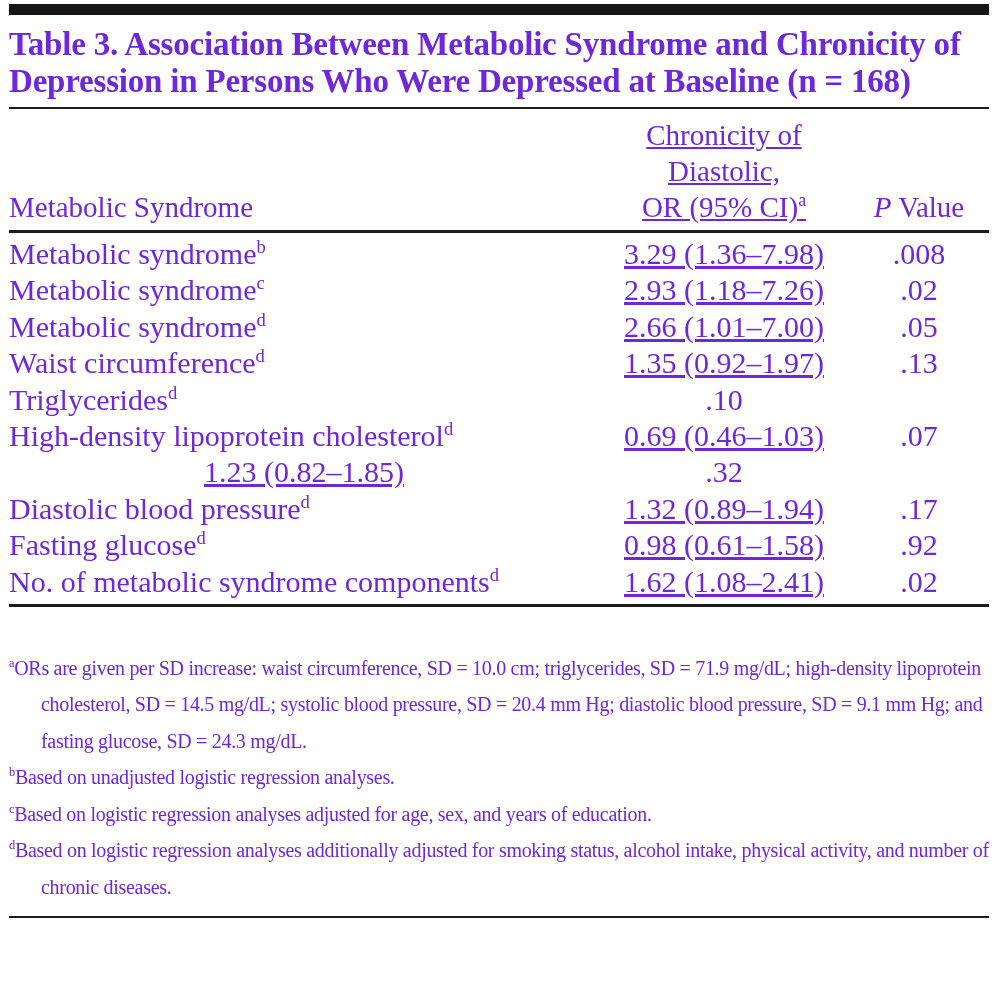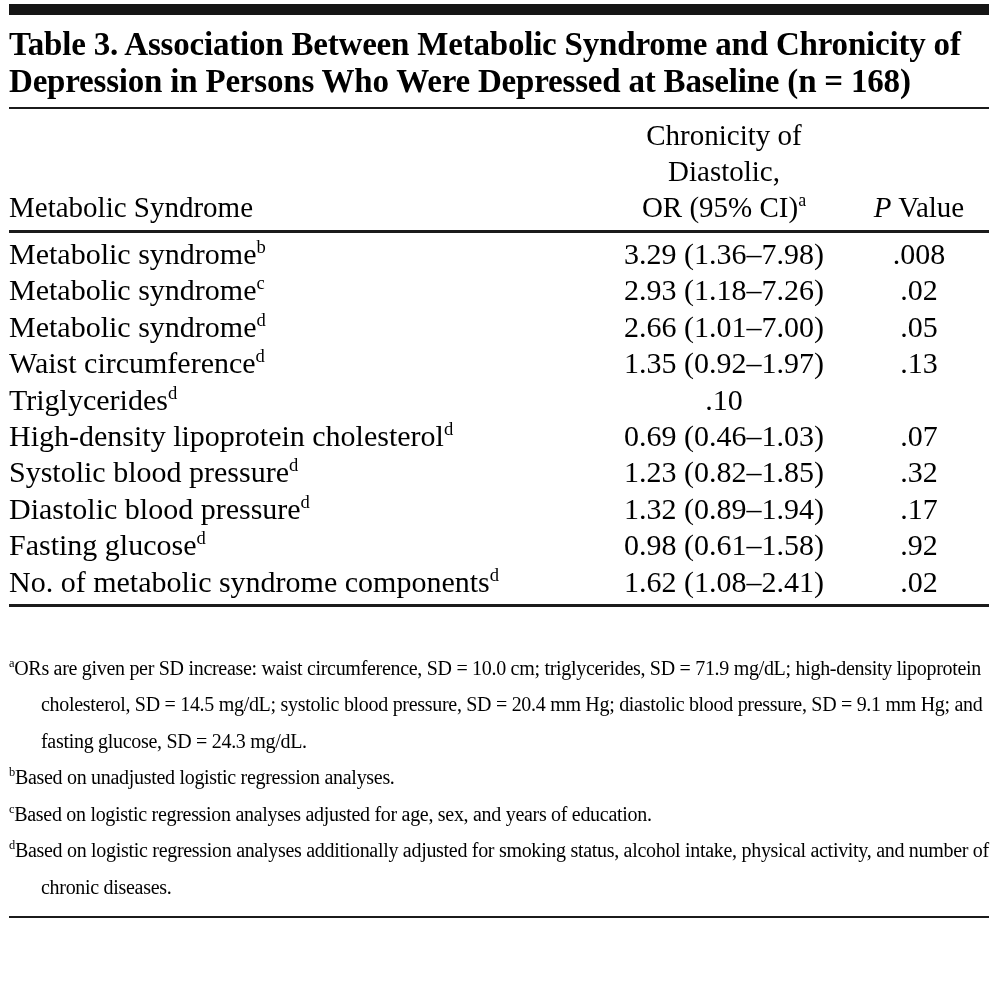--- a/index.html
+++ b/index.html
@@ -6,21 +6,21 @@
     margin: 0;
     padding: 0;
     background: #ffffff;
   }
   .page {
     width: 998px;
     height: 986px;
     box-sizing: border-box;
     padding: 4px 9px 0 9px;
     background: #ffffff;
-    color: #000000;
+    color: #6d28d9;
     font-family: "Liberation Serif", "DejaVu Serif", serif;
     overflow: hidden;
   }
   .top-bar {
     height: 11px;
     background: #151515;
     margin-bottom: 11px;
   }
   .title {
     font-size: 33px;
@@ -41,21 +41,21 @@
     display: grid;
     grid-template-columns: 1fr 250px 140px;
     column-gap: 0;
     align-items: end;
   }
   .header-row {
     padding: 8px 0 5px 0;
     font-size: 29px;
     line-height: 36px;
   }
-  .or-col { text-align: center; }
+  .or-col { text-align: center; text-decoration: underline; }
   .p-col  { text-align: center; }
   .label-col { text-align: left; }
 
   .body-rows { padding: 3px 0 4px 0; }
   .data-row {
     font-size: 30px;
     line-height: 36.4px;
   }
   sup {
     font-size: 0.62em;
@@ -130,21 +130,20 @@
     <div class="p-col">.10</div>
   </div>
 
   <div class="grid-row data-row">
     <div class="label-col"><span class="lbl">High-density lipoprotein cholesterol</span><sup class="sup">d</sup></div>
     <div class="or-col">0.69 (0.46–1.03)</div>
     <div class="p-col">.07</div>
   </div>
 
   <div class="grid-row data-row">
-    <div class="label-col"><span class="lbl">Systolic blood pressure</span><sup class="sup">d</sup></div>
     <div class="or-col">1.23 (0.82–1.85)</div>
     <div class="p-col">.32</div>
   </div>
 
   <div class="grid-row data-row">
     <div class="label-col"><span class="lbl">Diastolic blood pressure</span><sup class="sup">d</sup></div>
     <div class="or-col">1.32 (0.89–1.94)</div>
     <div class="p-col">.17</div>
   </div>
 

